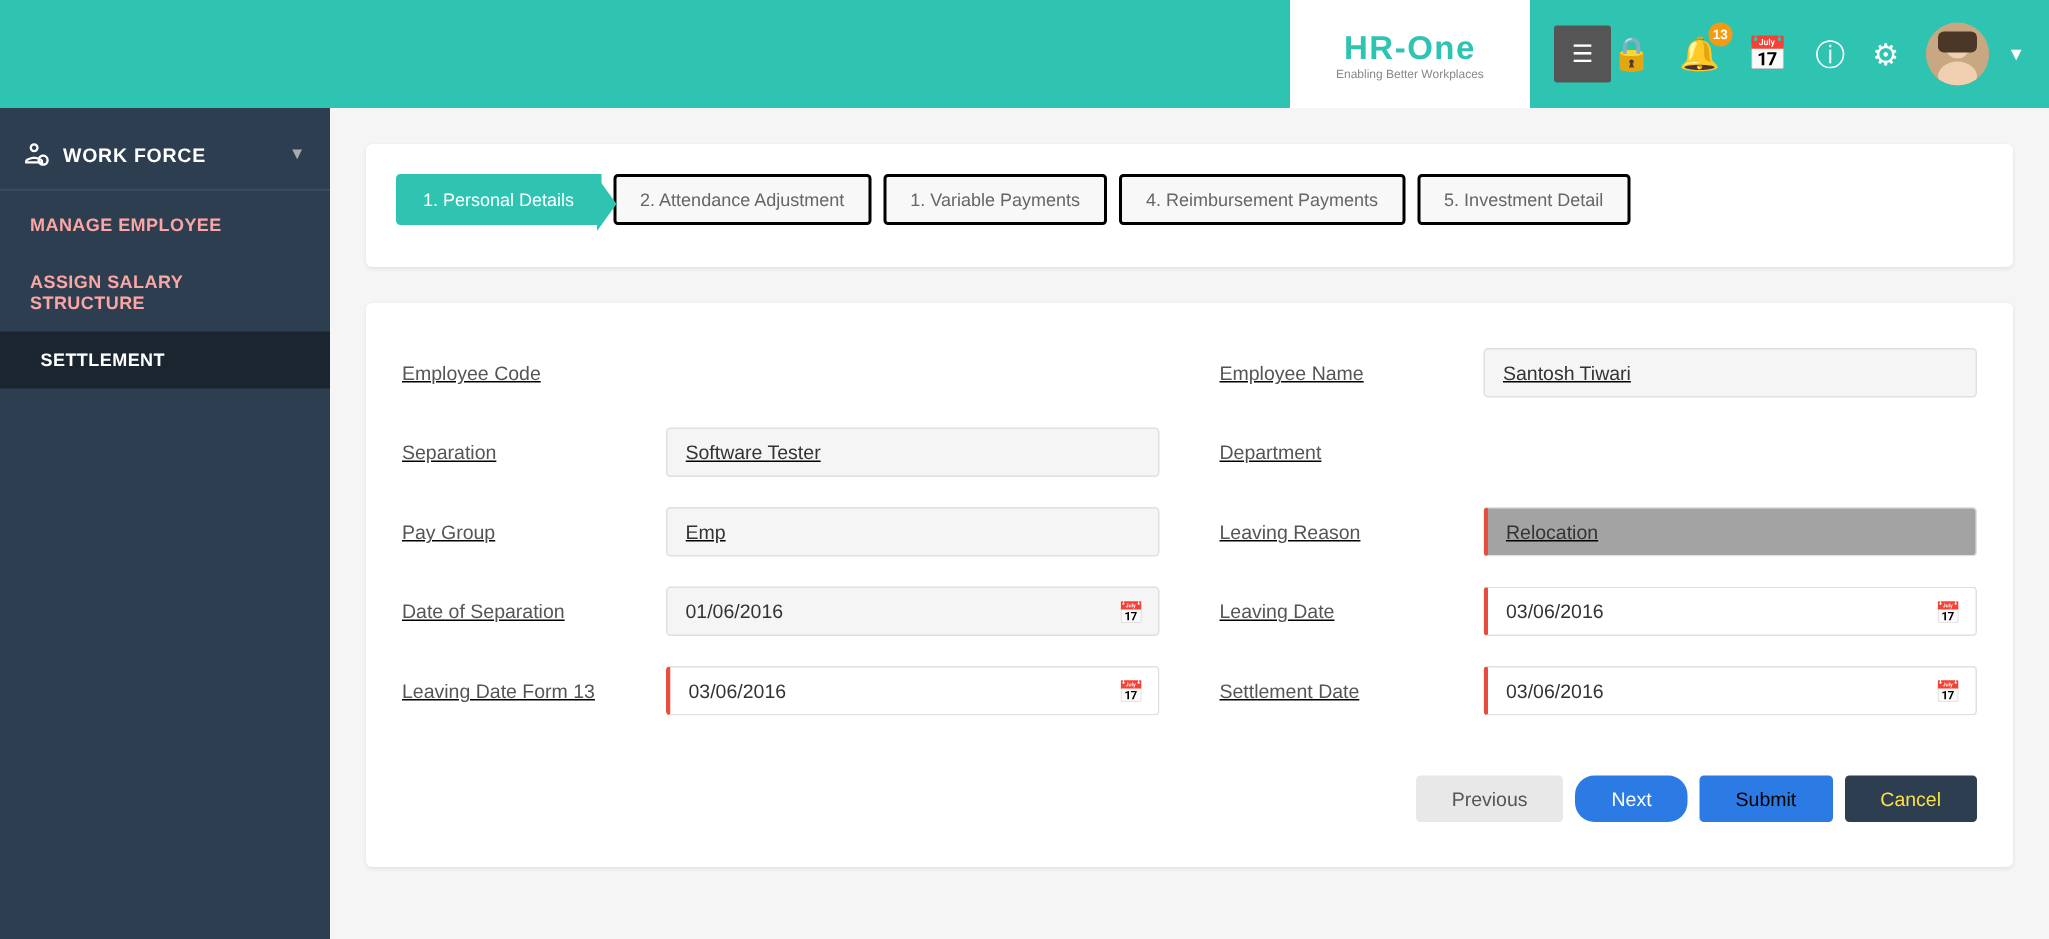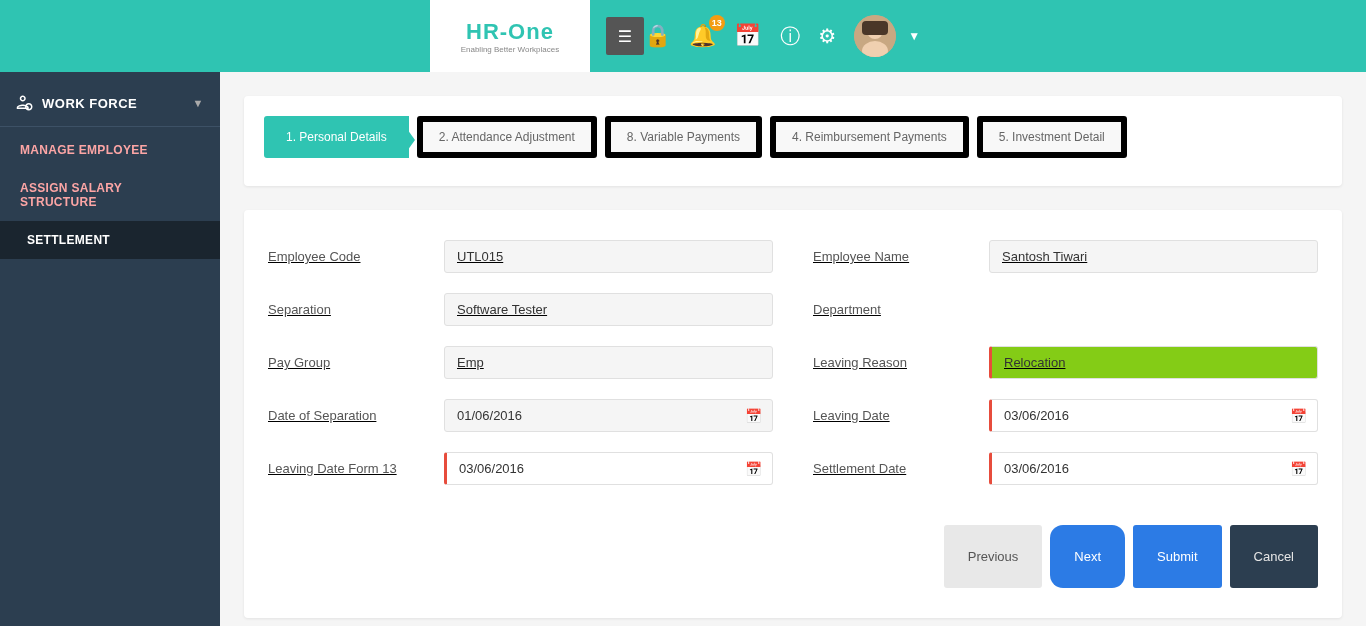--- a/index.html
+++ b/index.html
@@ -4,21 +4,21 @@
   <style>
     * { box-sizing: border-box; margin: 0; padding: 0; }
     body { font-family: 'Segoe UI', Arial, sans-serif; background: #f0f0f0; display: flex; flex-direction: column; height: 626px; overflow: hidden; }
 
     
     .header {
       background: #2fc4b2;
       height: 72px;
       display: flex;
       align-items: center;
-      justify-content: center;
+      justify-content: flex-end;
       padding: 0 16px;
       flex-shrink: 0;
     }
     .header-left { display: flex; align-items: center; gap: 16px; }
     .logo-area {
       background: white;
       width: 160px;
       height: 72px;
       display: flex;
       flex-direction: column;
@@ -114,21 +114,21 @@
     .wizard-steps {
       background: white;
       padding: 20px;
       border-radius: 4px;
       margin-bottom: 24px;
       box-shadow: 0 1px 3px rgba(0,0,0,0.08);
     }
     .steps-row { display: flex; flex-wrap: wrap; gap: 8px; margin-bottom: 8px; }
     .step-btn {
       padding: 8px 16px;
-      border: 6px solid #000000;
+      border: 2px solid #000000;
       background: #f8f8f8;
       color: #666;
       font-size: 12px;
       cursor: pointer;
       border-radius: 3px;
       white-space: nowrap;
     }
     .step-btn.active {
       background: #2fc4b2;
       color: white;
@@ -172,21 +172,21 @@
       padding: 8px 12px;
       border: 1px solid #e0e0e0;
       background: #f5f5f5;
       font-size: 13px;
       color: #333;
       border-radius: 3px;
       outline: none;
     }
     .form-input.highlight {
       border-left: 3px solid #e74c3c;
-      background: #84cc16;
+      background: #a3a3a3;
     }
     .input-with-icon { position: relative; flex: 1; }
     .input-with-icon input {
       width: 100%;
       padding: 8px 36px 8px 12px;
       border: 1px solid #e0e0e0;
       background: #f5f5f5;
       font-size: 13px;
       color: #333;
       border-radius: 3px;
@@ -206,31 +206,31 @@
     }
 
     
     .form-footer {
       display: flex;
       justify-content: flex-end;
       gap: 8px;
       padding-top: 16px;
     }
     .btn {
-      padding: 24px 24px;
+      padding: 8px 24px;
       font-size: 13px;
       border: none;
       border-radius: 3px;
       cursor: pointer;
       font-weight: 500;
     }
     .btn-secondary { background: #e8e8e8; color: #555; }
     .btn-primary { background: #2c7be5; color: white; border-radius: 13px; }
-    .btn-success { background: #2c7be5; color: #ffffff; }
-    .btn-danger { background: #2c3e50; color: #e5e5e5; }
+    .btn-success { background: #2c7be5; color: #000000; }
+    .btn-danger { background: #2c3e50; color: #fde047; }
   </style>
 </head>
 <body>
 
 <div class="header">
   <div class="header-left">
     <div class="logo-area">
       <div class="logo-text">HR-<span style="color:#2fc4b2">O</span>ne</div>
       <div class="logo-sub">Enabling Better Workplaces</div>
     </div>
@@ -274,32 +274,31 @@
     <div class="sidebar-nav-item">ASSIGN SALARY STRUCTURE</div>
     <div class="sidebar-nav-item active">SETTLEMENT</div>
   </div>
 
   <div class="content">
 
     <div class="wizard-steps">
       <div class="steps-row">
         <button class="step-btn active">1. Personal Details</button>
         <button class="step-btn">2. Attendance Adjustment</button>
-        <button class="step-btn">8. Variable Payments</button>
+        <button class="step-btn">1. Variable Payments</button>
         <button class="step-btn">4. Reimbursement Payments</button>
         <button class="step-btn">5. Investment Detail</button>
       </div>
     </div>
 
     <div class="form-card">
       <div class="form-grid">
 
         <div class="form-row">
           <label class="form-label">Employee Code</label>
-          <input class="form-input" type="text" value="UTL015" readonly="" style="">
         </div>
 
         <div class="form-row">
           <label class="form-label">Employee Name</label>
           <input class="form-input" type="text" value="Santosh Tiwari" readonly="" style="">
         </div>
 
         <div class="form-row">
           <label class="form-label">Separation</label>
           <input class="form-input" type="text" value="Software Tester" readonly="" style="">

